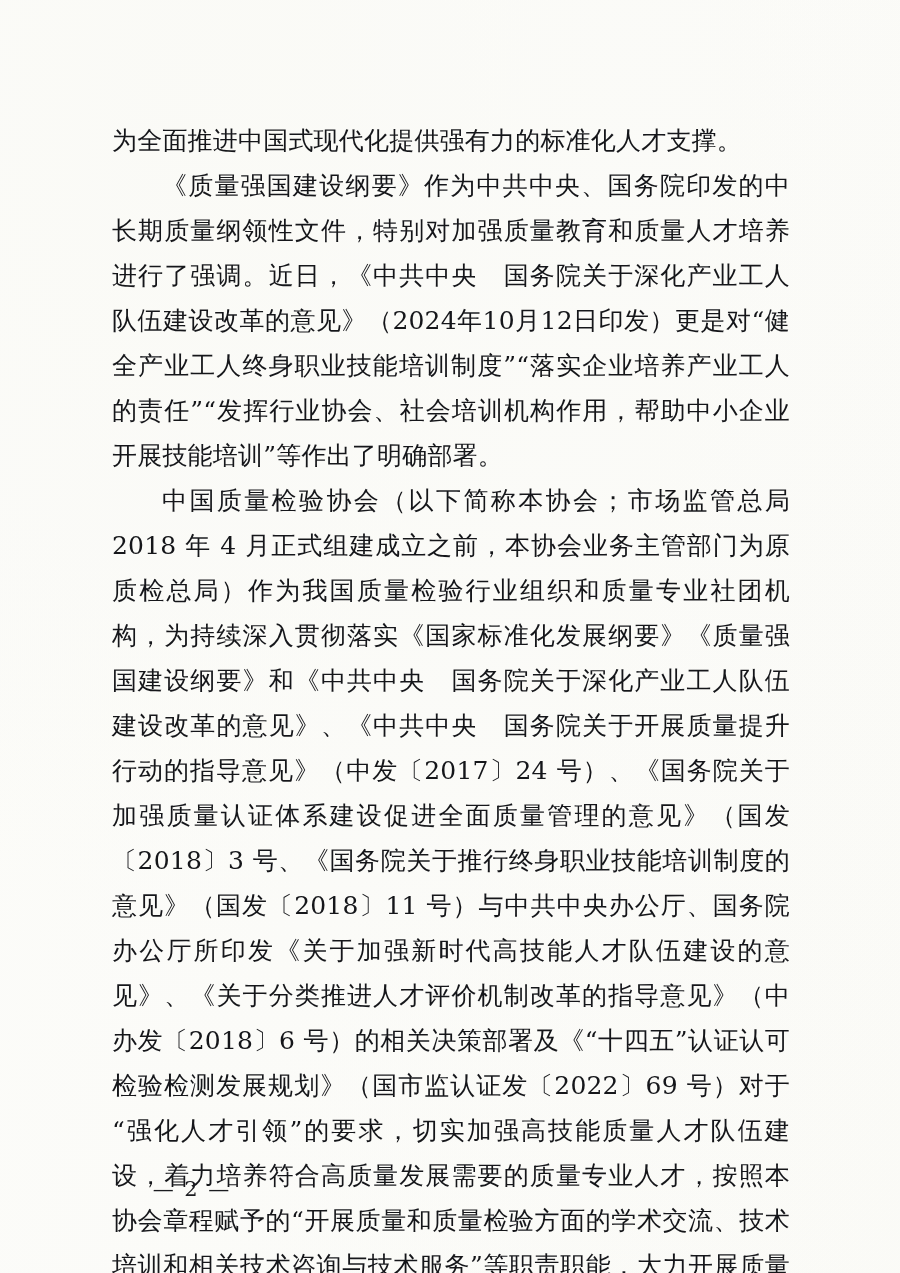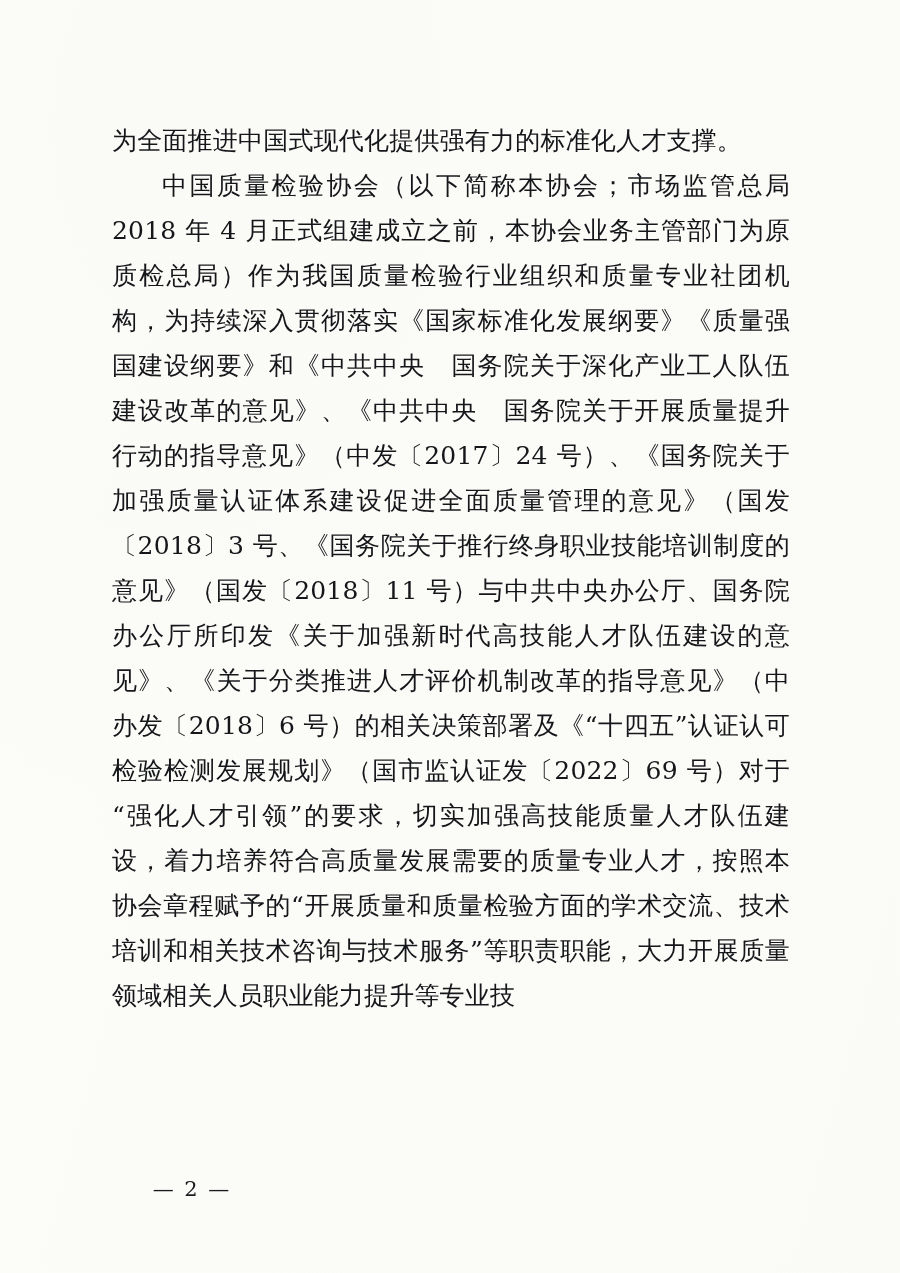--- a/index.html
+++ b/index.html
@@ -62,20 +62,21 @@
     transform: translateX(-258px);
   }
 </style>
 </head>
 <body>
 
 <div class="page">
 
   <div class="content">
     <p class="body-para">为全面推进中国式现代化提供强有力的标准化人才支撑。</p>
+    <p class="body-para indent">《质量强国建设纲要》作为中共中央、国务院印发的中长期质量纲领性文件，特别对加强质量教育和质量人才培养进行了强调。近日，《中共中央　国务院关于深化产业工人队伍建设改革的意见》（2024年10月12日印发）更是对“健全产业工人终身职业技能培训制度”“落实企业培养产业工人的责任”“发挥行业协会、社会培训机构作用，帮助中小企业开展技能培训”等作出了明确部署。</p>
     <p class="body-para indent">中国质量检验协会（以下简称本协会；市场监管总局 2018 年 4 月正式组建成立之前，本协会业务主管部门为原质检总局）作为我国质量检验行业组织和质量专业社团机构，为持续深入贯彻落实《国家标准化发展纲要》《质量强国建设纲要》和《中共中央　国务院关于深化产业工人队伍建设改革的意见》、《中共中央　国务院关于开展质量提升行动的指导意见》（中发〔2017〕24 号）、《国务院关于加强质量认证体系建设促进全面质量管理的意见》（国发〔2018〕3 号、《国务院关于推行终身职业技能培训制度的意见》（国发〔2018〕11 号）与中共中央办公厅、国务院办公厅所印发《关于加强新时代高技能人才队伍建设的意见》、《关于分类推进人才评价机制改革的指导意见》（中办发〔2018〕6 号）的相关决策部署及《“十四五”认证认可检验检测发展规划》（国市监认证发〔2022〕69 号）对于“强化人才引领”的要求，切实加强高技能质量人才队伍建设，着力培养符合高质量发展需要的质量专业人才，按照本协会章程赋予的“开展质量和质量检验方面的学术交流、技术培训和相关技术咨询与技术服务”等职责职能，大力开展质量领域相关人员职业能力提升等专业技</p>
   </div>
 
   <div class="footer">
     <span class="pagenum-wrap">— 2 —</span>
   </div>
 
 </div>
 
 </body></html>

